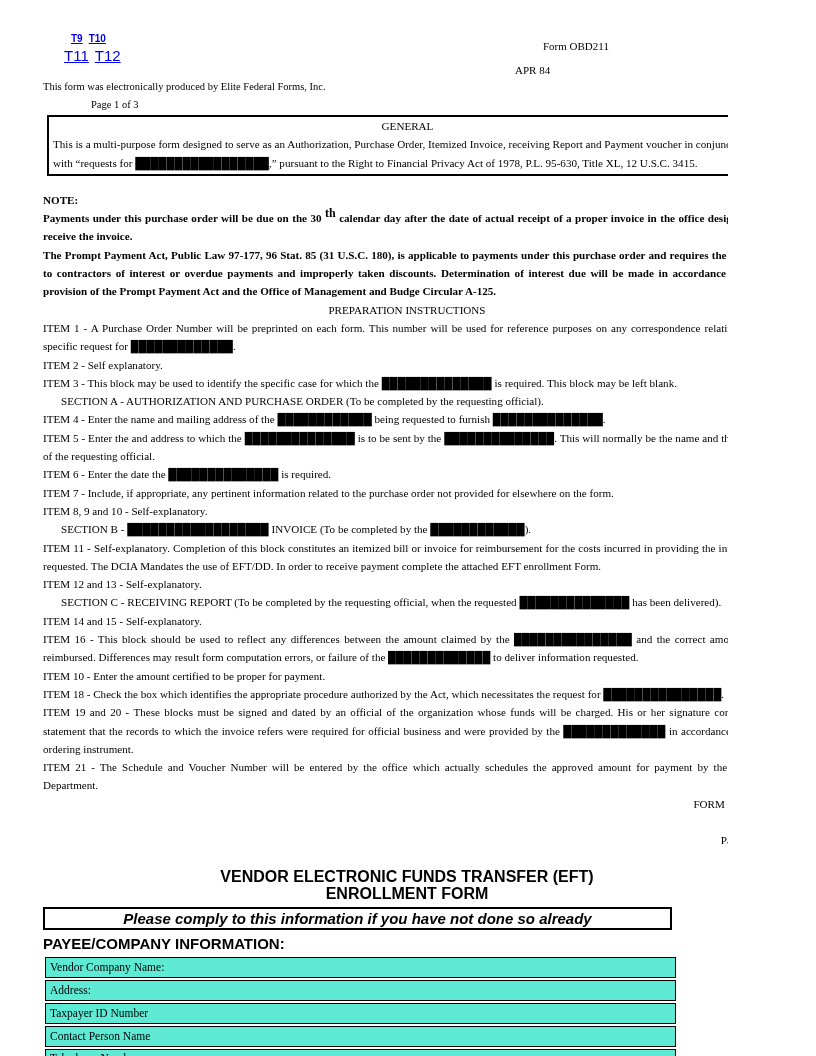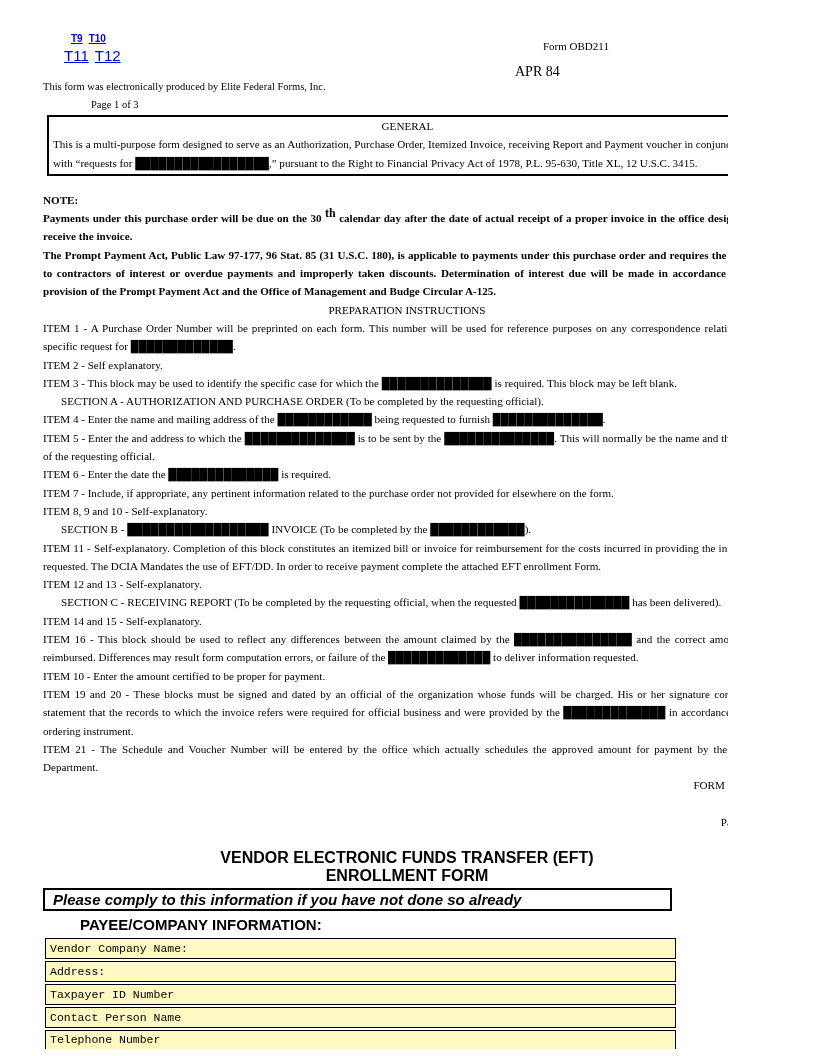--- a/index.html
+++ b/index.html
@@ -7,21 +7,21 @@
   .page {
     position:relative; width:728px; height:1056px; background:#fff;
     font-family:"Liberation Serif", "DejaVu Sans", serif; color:#000; overflow:hidden;
   }
   
   .links { position:absolute; left:64px; top:33px; font-family:"Liberation Sans", "DejaVu Sans", sans-serif; }
   .links-row1 { font-size:10px; font-weight:bold; margin-left:7px; letter-spacing:0; }
   .links-row2 { font-size:15px; margin-top:3px; }
   .tlink { color:#0000EE; text-decoration:underline; margin-right:6px; cursor:pointer; }
   .form-number { position:absolute; left:543px; top:40px; font-size:11px; }
-  .form-date   { position:absolute; left:515px; top:64px; font-size:14px;text-align:center; }
+  .form-date   { position:absolute; left:515px; top:64px; font-size:11px;text-align:center; }
   .produced    { position:absolute; left:43px;  top:81px; font-size:10.5px; }
   .pagelabel1  { position:absolute; left:43px;  top:99px; font-size:10.5px;margin-left:48px; }
 
   
   .content { position:absolute; left:43px; top:115px; width:728px; font-size:11.1px; line-height:18.3px; }
 
   .general-box { border:2px solid #000; margin-left:4px; width:721px; padding:0 4px 2px 4px; }
   .general-title { text-align:center; }
   .general-body  { text-align:left; }
 
@@ -35,30 +35,30 @@
   .right-block { text-align:right; }
 
   
   .eft-title {
     font-family:"Liberation Sans", "DejaVu Sans", sans-serif;
     font-weight:bold; font-size:16px; line-height:17.5px; text-align:center; margin-top:18px;
   }
   .notice-box {
     border:2px solid #000; width:629px; margin-top:4px; padding:1px 8px;
     font-family:"Liberation Sans", "DejaVu Sans", sans-serif;
-    font-weight:bold; font-style:italic; font-size:15px; text-align:left; line-height:17px;
+    font-weight:bold; font-style:italic; font-size:15px; text-align:center; line-height:17px;
   }
   .payee-label {
     font-family:"Liberation Sans", "DejaVu Sans", sans-serif;
-    font-weight:bold; font-size:15px; line-height:17px; margin-top:5px; margin-bottom:5px;margin-left:37px;
+    font-weight:bold; font-size:15px; line-height:17px; margin-top:5px; margin-bottom:5px;
   }
   .field-box {
     border:1.5px solid #000; width:631px; height:21px; margin-left:2px; margin-bottom:2px;
-    font-family:Liberation Mono, monospace; font-size:11.5px;
-    display:flex; align-items:center; padding-left:4px; background:#fef9c3;
+    font-family:Liberation Serif, serif; font-size:11.5px;
+    display:flex; align-items:center; padding-left:4px; background:#5eead4;
   }
   .field-box.cut { border-bottom:none; height:19px; margin-bottom:0; }
 </style>
 </head>
 <body>
 
 <div class="page">
 
   <div class="links">
     <div class="links-row1">
@@ -96,20 +96,21 @@
     <div class="para">ITEM 6 - Enter the date the ██████████████ is required.</div>
     <div class="para">ITEM 7 - Include, if appropriate, any pertinent information related to the purchase order not provided for elsewhere on the form.</div>
     <div class="para">ITEM 8, 9 and 10 - Self-explanatory.</div>
     <div class="para indent">SECTION B - ██████████████████ INVOICE (To be completed by the ████████████).</div>
     <div class="para">ITEM 11 - Self-explanatory.  Completion of this block constitutes an itemized bill or invoice for reimbursement for the costs incurred in providing the information requested.  The DCIA Mandates the use of EFT/DD.  In order to receive payment complete the attached EFT enrollment Form.</div>
     <div class="para">ITEM 12 and 13 - Self-explanatory.</div>
     <div class="para indent">SECTION C - RECEIVING REPORT (To be completed by the requesting official, when the requested ██████████████ has been delivered).</div>
     <div class="para">ITEM 14 and 15 - Self-explanatory.</div>
     <div class="para">ITEM 16 - This block should be used to reflect any differences between the amount claimed by the ███████████████ and the correct amount to be reimbursed.  Differences may result form computation errors, or failure of the █████████████ to deliver information requested.</div>
     <div class="para">ITEM 10 - Enter the amount certified to be proper for payment.</div>
+    <div class="para">ITEM 18 - Check the box which identifies the appropriate procedure authorized by the Act, which necessitates the request for ███████████████.</div>
     <div class="para">ITEM 19 and 20 - These blocks must be signed and dated by an official of the organization whose funds will be charged.  His or her signature constitutes a statement that the records to which the invoice refers were required for official business and were provided by the █████████████ in accordance with the ordering instrument.</div>
     <div class="para">ITEM 21 - The Schedule and Voucher Number will be entered by the office which actually schedules the approved amount for payment by the Treasury Department.</div>
 
     <div class="right-block">FORM OBD-211</div>
     <div class="right-block">APR. 84</div>
     <div class="right-block">Page 2 of 3</div>
 
     <div class="eft-title">
       <div>VENDOR ELECTRONIC FUNDS TRANSFER (EFT)</div>
       <div>ENROLLMENT FORM</div>

